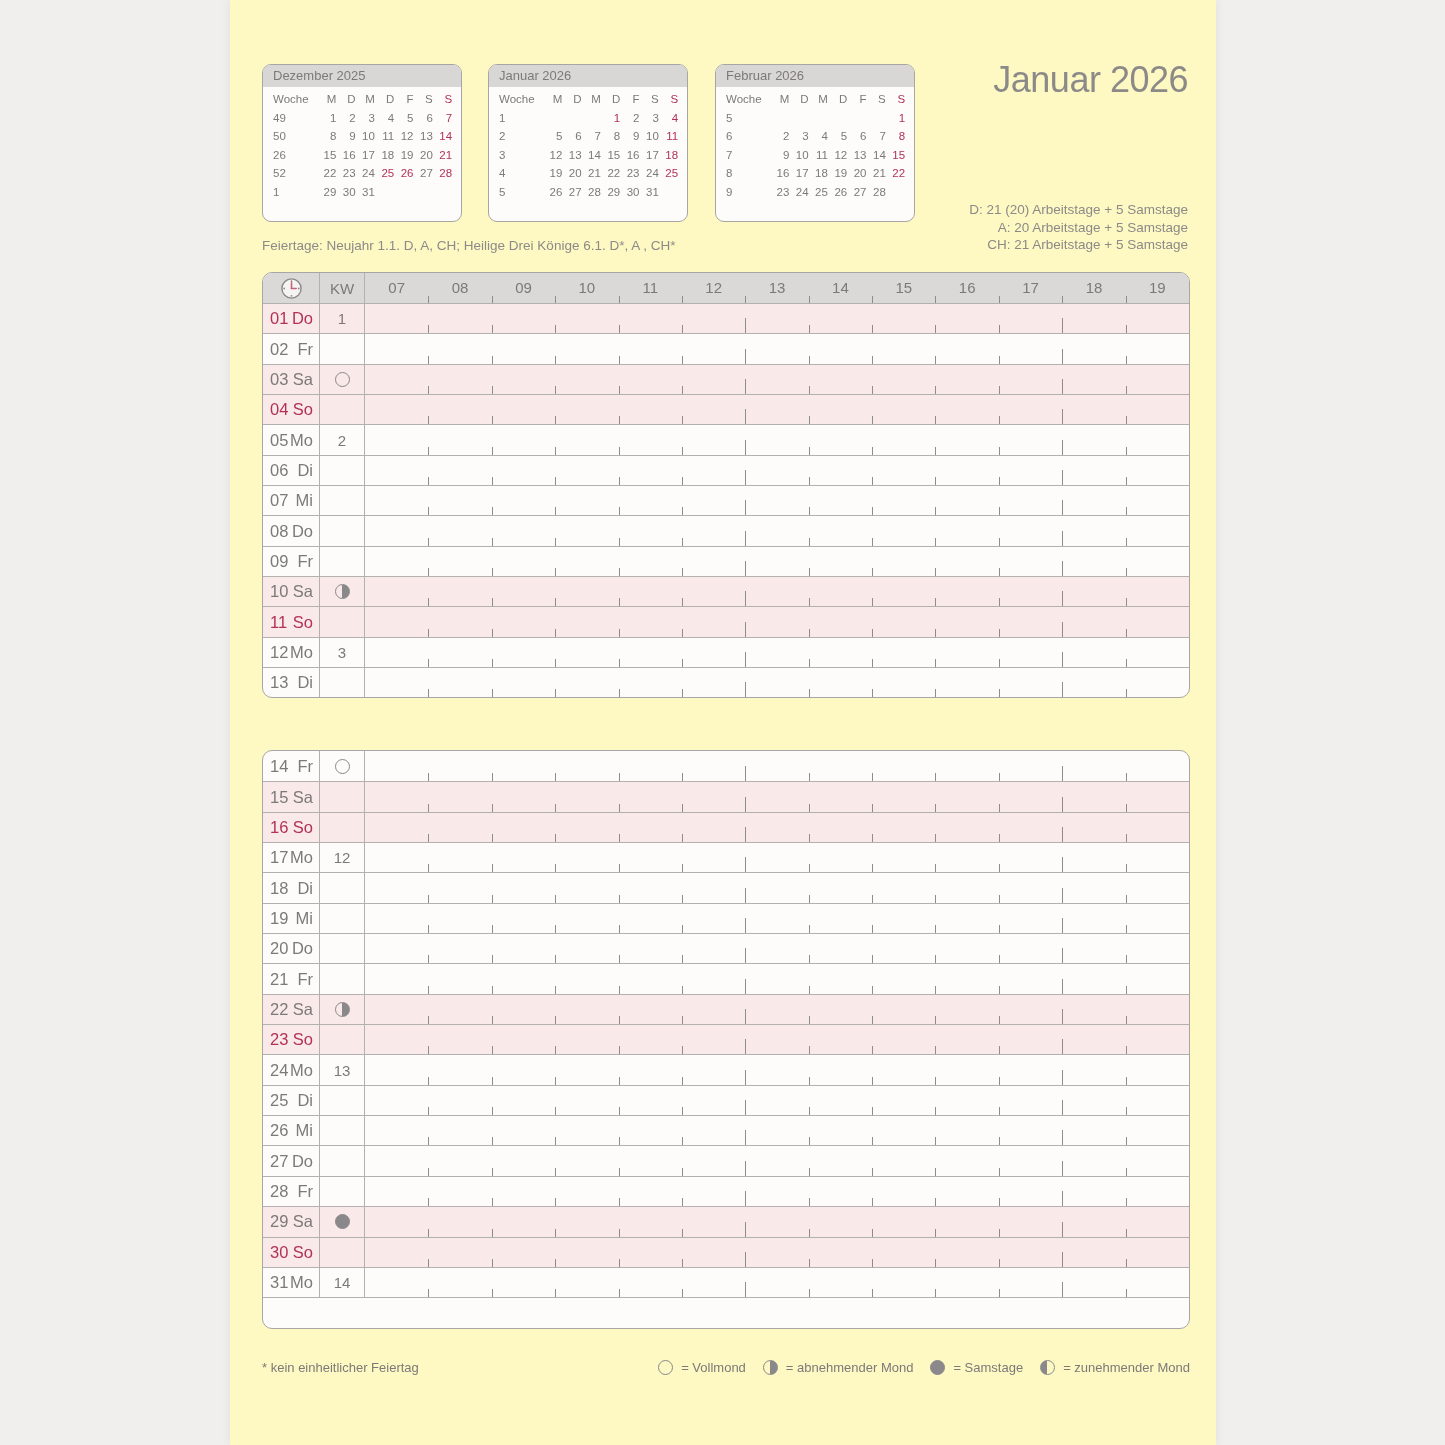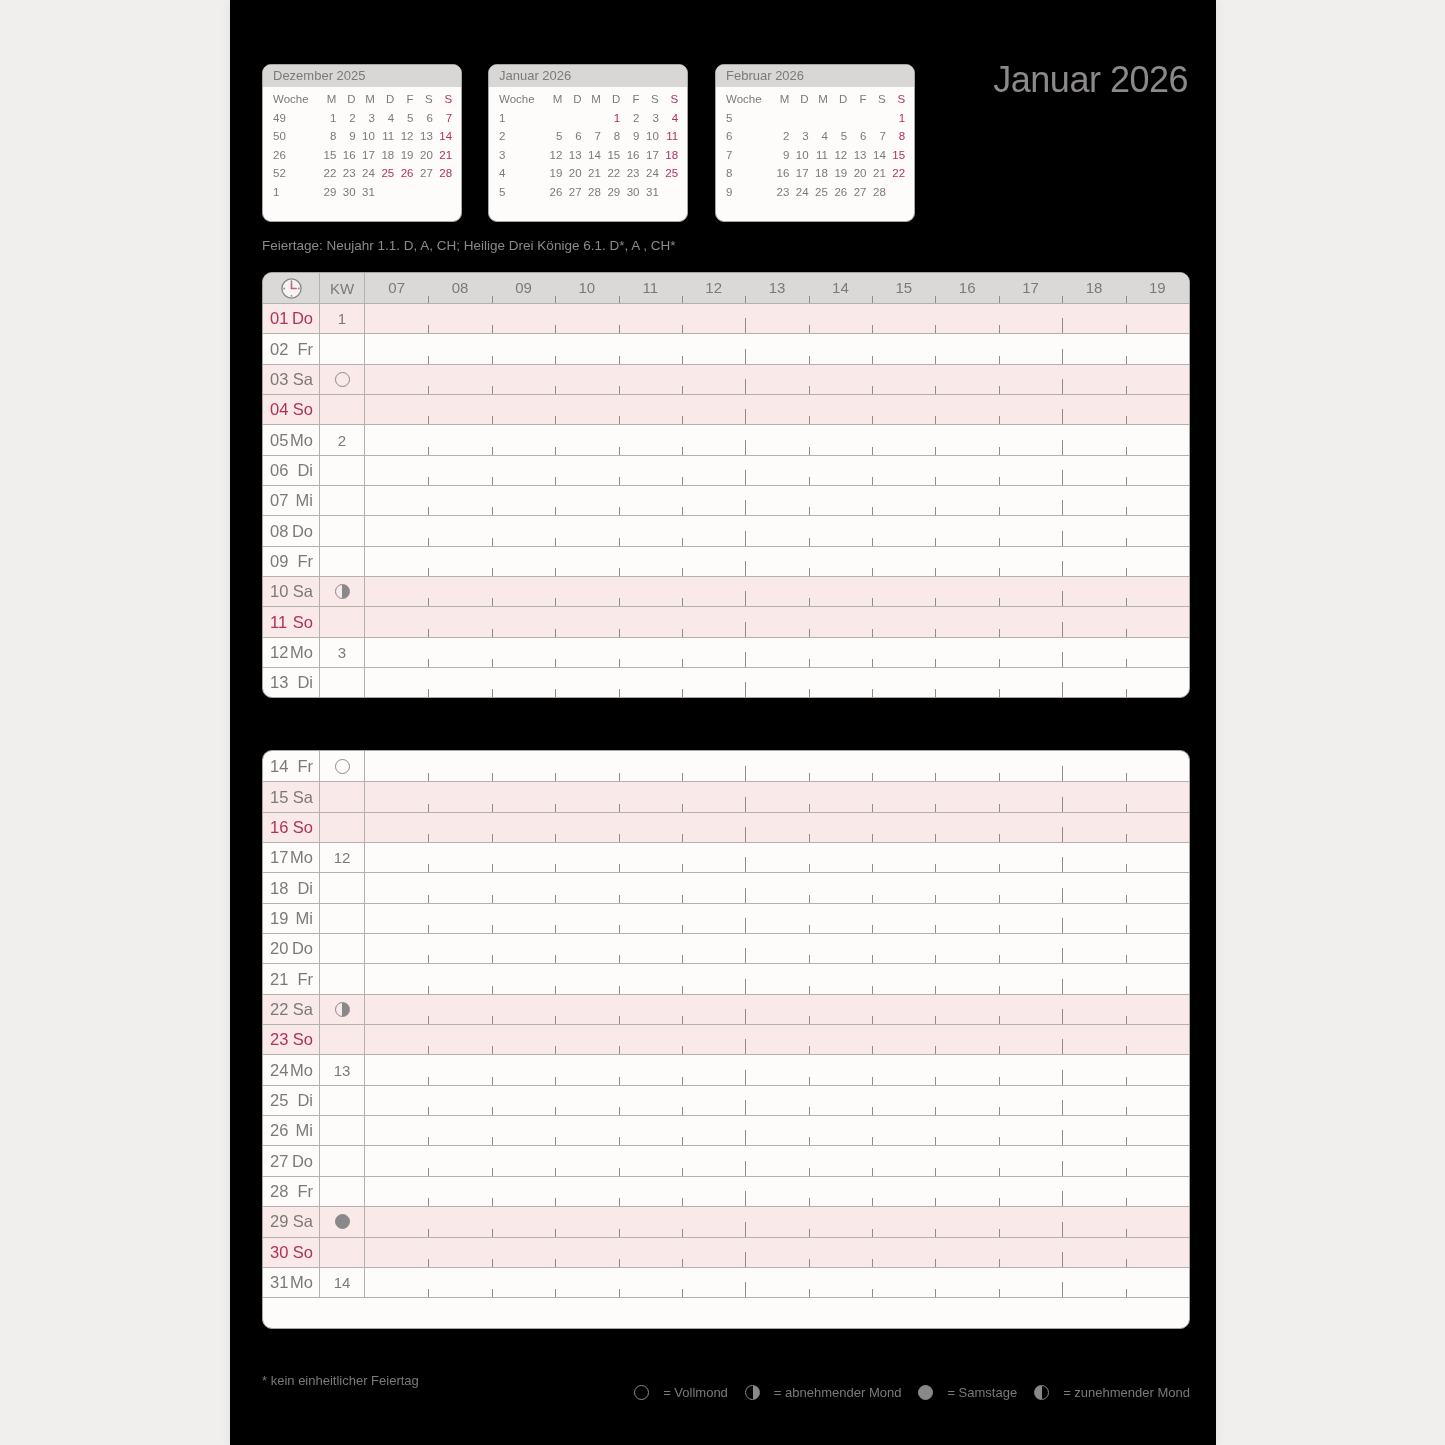--- a/index.html
+++ b/index.html
@@ -5,21 +5,21 @@
   html,body{margin:0;padding:0;}
   body{
     width:1445px;height:1445px;position:relative;
     background:#f1efed;
     font-family:"Liberation Sans", sans-serif;
     color:#7c7a78;
     -webkit-font-smoothing:antialiased;
   }
   .sheet{
     position:absolute;left:230px;top:0;width:986px;height:1445px;
-    background:#000000;box-shadow:0 0 10px rgba(0,0,0,.07);
+    background:#fef9c3;box-shadow:0 0 10px rgba(0,0,0,.07);
   }
   
   .minical{
     position:absolute;top:64px;width:200px;height:158px;
     background:#fdfcfa;border:1.5px solid #a8a6a4;border-radius:9px;
     overflow:hidden;box-sizing:border-box;
   }
   .mtitle{height:22px;background:#d9d7d5;font-size:13px;line-height:22px;padding-left:10px;color:#7c7a78;}
   .mgrid{display:grid;grid-template-columns:44px repeat(7,19.3px);padding:3px 6px 0 10px;}
   .mgrid span{font-size:11.5px;line-height:18.6px;text-align:right;color:#7c7a78;}
@@ -56,21 +56,21 @@
   .tick{position:absolute;bottom:0;width:1px;height:8px;background:#8f8d8b;}
   .tick.tall{height:15px;}
   .hours .tick{height:7px;}
   .mzrow{height:30.35px;border-top:1px solid #b3b1af;display:flex;align-items:center;
          padding-left:13px;font-size:16px;color:#7c7a78;box-sizing:border-box;flex-shrink:0;}
   .emptyrow{height:30.35px;border-top:1px solid #b3b1af;box-sizing:border-box;flex-shrink:0;}
   
   .footline{position:absolute;top:1360px;left:32px;right:26px;display:flex;
             justify-content:space-between;align-items:center;font-size:13px;color:#7c7a78;}
   .legend{display:flex;gap:17px;align-items:center;}
-  .legitem{display:flex;align-items:center;gap:14px;margin-top:25px;}
+  .legitem{display:flex;align-items:center;gap:8px;}
   
   .moon{width:15px;height:15px;border:1.6px solid #8a888b;border-radius:50%;
         box-sizing:border-box;display:inline-block;background:transparent;}
   .moon.new{background:#8a888b;}
   .moon.waning{background:linear-gradient(90deg, transparent 50%, #8a888b 50%);}
   .moon.waxing{background:linear-gradient(90deg, #8a888b 50%, transparent 50%);}
 </style>
 </head>
 <body>
 
@@ -235,20 +235,25 @@
           <span>28</span>
           <span></span>
         </div>
       </div>
     </div>
 
   <div class="pagetitle">
     <div>Januar 2026</div>
   </div>
 
+  <div class="workdays">
+    <div>D: 21 (20) Arbeitstage + 5 Samstage</div>
+    <div>A: 20 Arbeitstage + 5 Samstage</div>
+    <div>CH: 21 Arbeitstage + 5 Samstage</div>
+  </div>
 
   <div class="feiertage">Feiertage: Neujahr 1.1. D, A, CH; Heilige Drei Könige 6.1. D*, A , CH*</div>
 
   <div class="block" id="block1" style="top:272px">
     <div class="hrow">
       <div class="dhdr">
         <svg width="27" height="25" viewBox="0 0 27 25">
           <circle cx="13.5" cy="12.5" r="9.6" fill="#f6f4f2" stroke="#8a888b" stroke-width="1.4"></circle>
           <circle cx="13.5" cy="5.2" r="0.9" fill="#8a888b"></circle>
           <circle cx="13.5" cy="19.8" r="0.9" fill="#8a888b"></circle>

